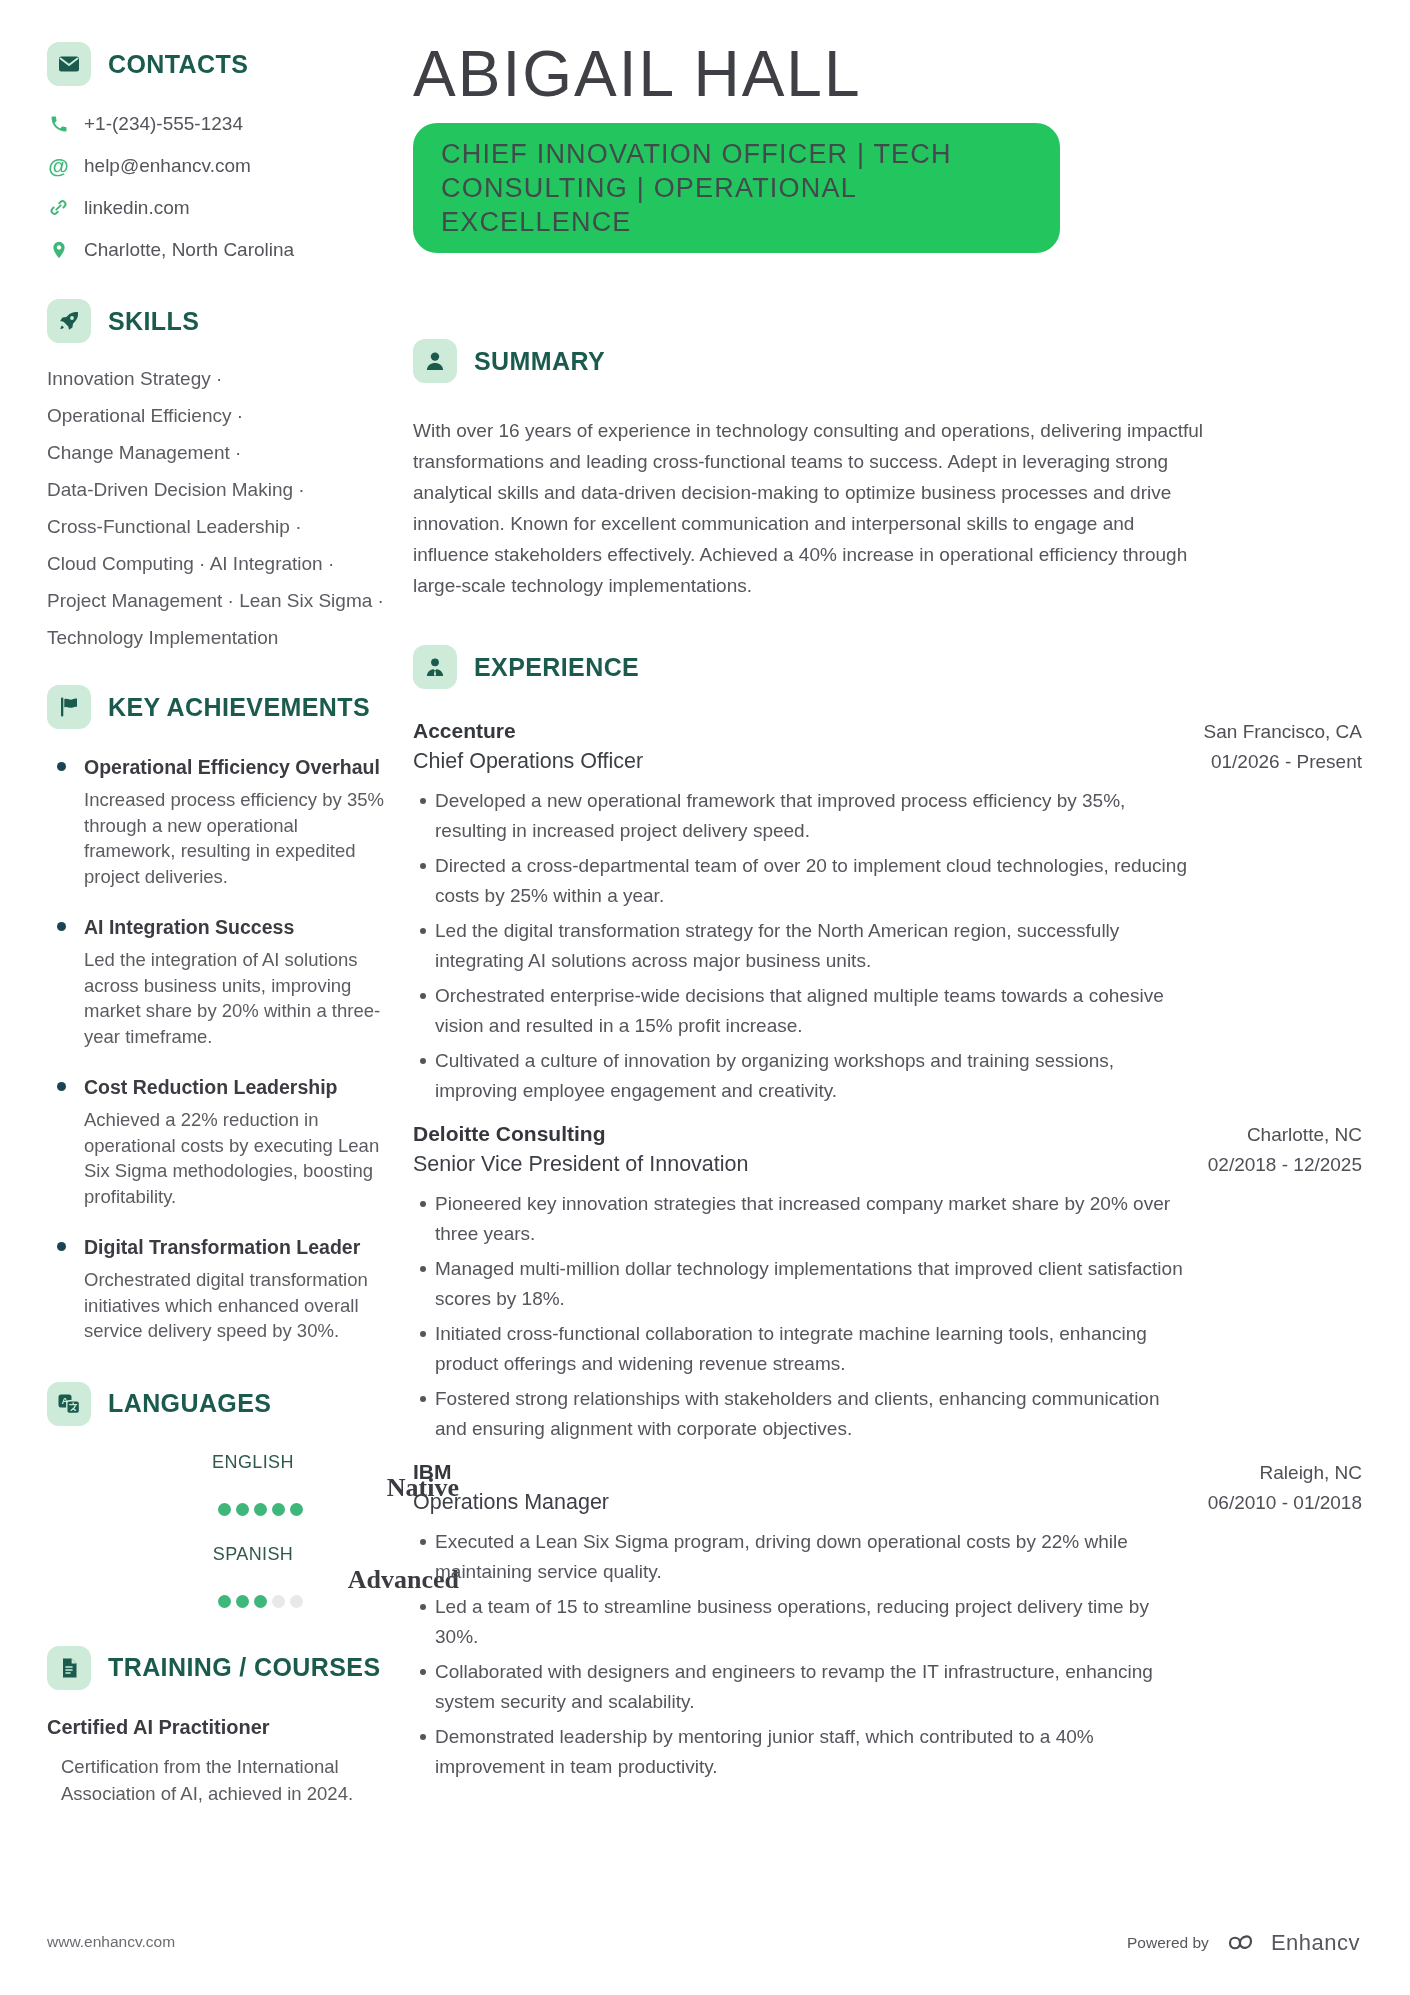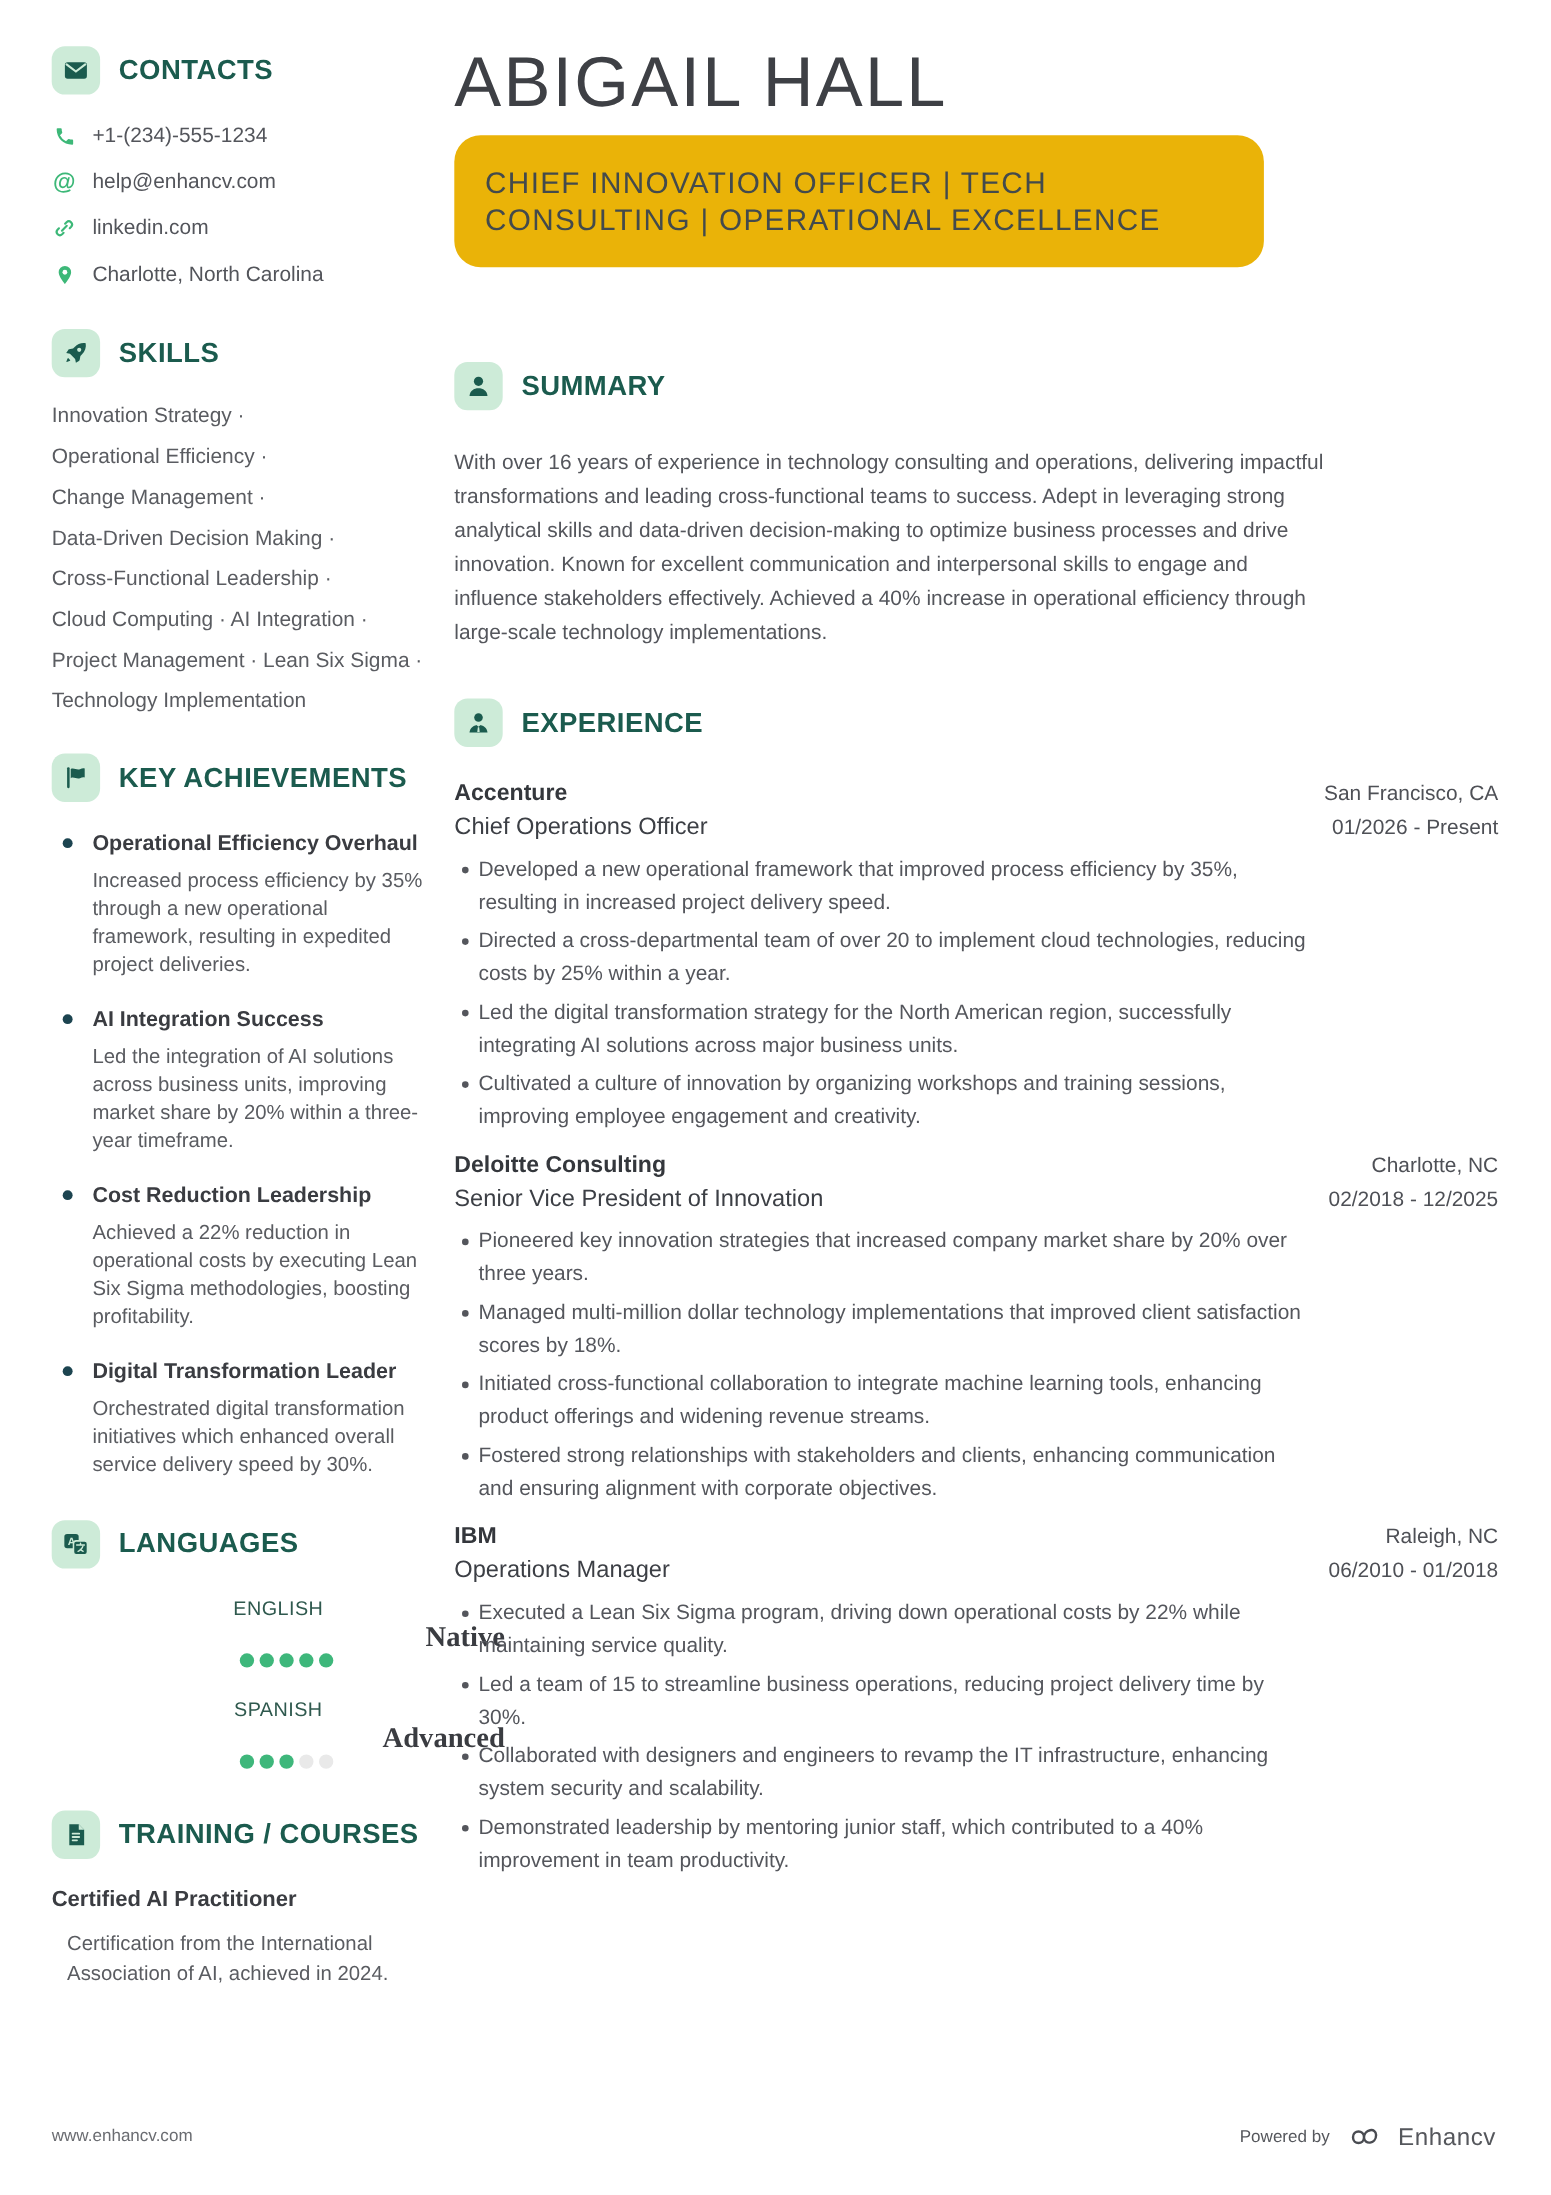--- a/index.html
+++ b/index.html
@@ -42,22 +42,22 @@
   .dot{width:13px;height:13px;border-radius:50%;background:#e9e9e9;}
   .dot.filled{background:#3eb77b;}
 
   
   .course-title{font-size:20px;font-weight:700;color:#3a3c41;margin:0 0 9px;}
   .course-text{font-size:18.5px;color:#5a5c61;line-height:27px;margin:14px;}
 
   
   .name{font-size:64px;font-weight:300;color:#3e4045;letter-spacing:2px;
     line-height:1.02;margin:0 0 16px;}
-  .tagline{display:block;width:736px;box-sizing:border-box;background:#eab308;
-    border-radius:24px;padding:26px 28px;font-size:27px;line-height:34px;
+  .tagline{display:block;width:647px;box-sizing:border-box;background:#22c55e;
+    border-radius:24px;padding:14px 28px;font-size:27px;line-height:34px;
     color:#434a4c;letter-spacing:1.2px;margin:0 0 86px;}
 
   
   .summary-text{font-size:19px;color:#54565c;line-height:31px;margin:0;max-width:800px;}
 
   
   .xp-entry{margin-bottom:12px;}
   .xp-top,.xp-second{display:flex;justify-content:space-between;align-items:baseline;}
   .xp-company{font-size:21px;font-weight:700;color:#34373c;}
   .xp-loc,.xp-dates{font-size:19px;color:#4e5056;}
@@ -264,20 +264,21 @@
             <span class="xp-loc">San Francisco, CA</span>
           </div>
           <div class="xp-second">
             <span class="xp-role">Chief Operations Officer</span>
             <span class="xp-dates">01/2026 - Present</span>
           </div>
           <ul class="xp-bullets">
             <li>Developed a new operational framework that improved process efficiency by 35%, resulting in increased project delivery speed.</li>
             <li>Directed a cross-departmental team of over 20 to implement cloud technologies, reducing costs by 25% within a year.</li>
             <li>Led the digital transformation strategy for the North American region, successfully integrating AI solutions across major business units.</li>
+            <li>Orchestrated enterprise-wide decisions that aligned multiple teams towards a cohesive vision and resulted in a 15% profit increase.</li>
             <li>Cultivated a culture of innovation by organizing workshops and training sessions, improving employee engagement and creativity.</li>
           </ul>
         </div>
 
         <div class="xp-entry">
           <div class="xp-top">
             <span class="xp-company">Deloitte Consulting</span>
             <span class="xp-loc">Charlotte, NC</span>
           </div>
           <div class="xp-second">

